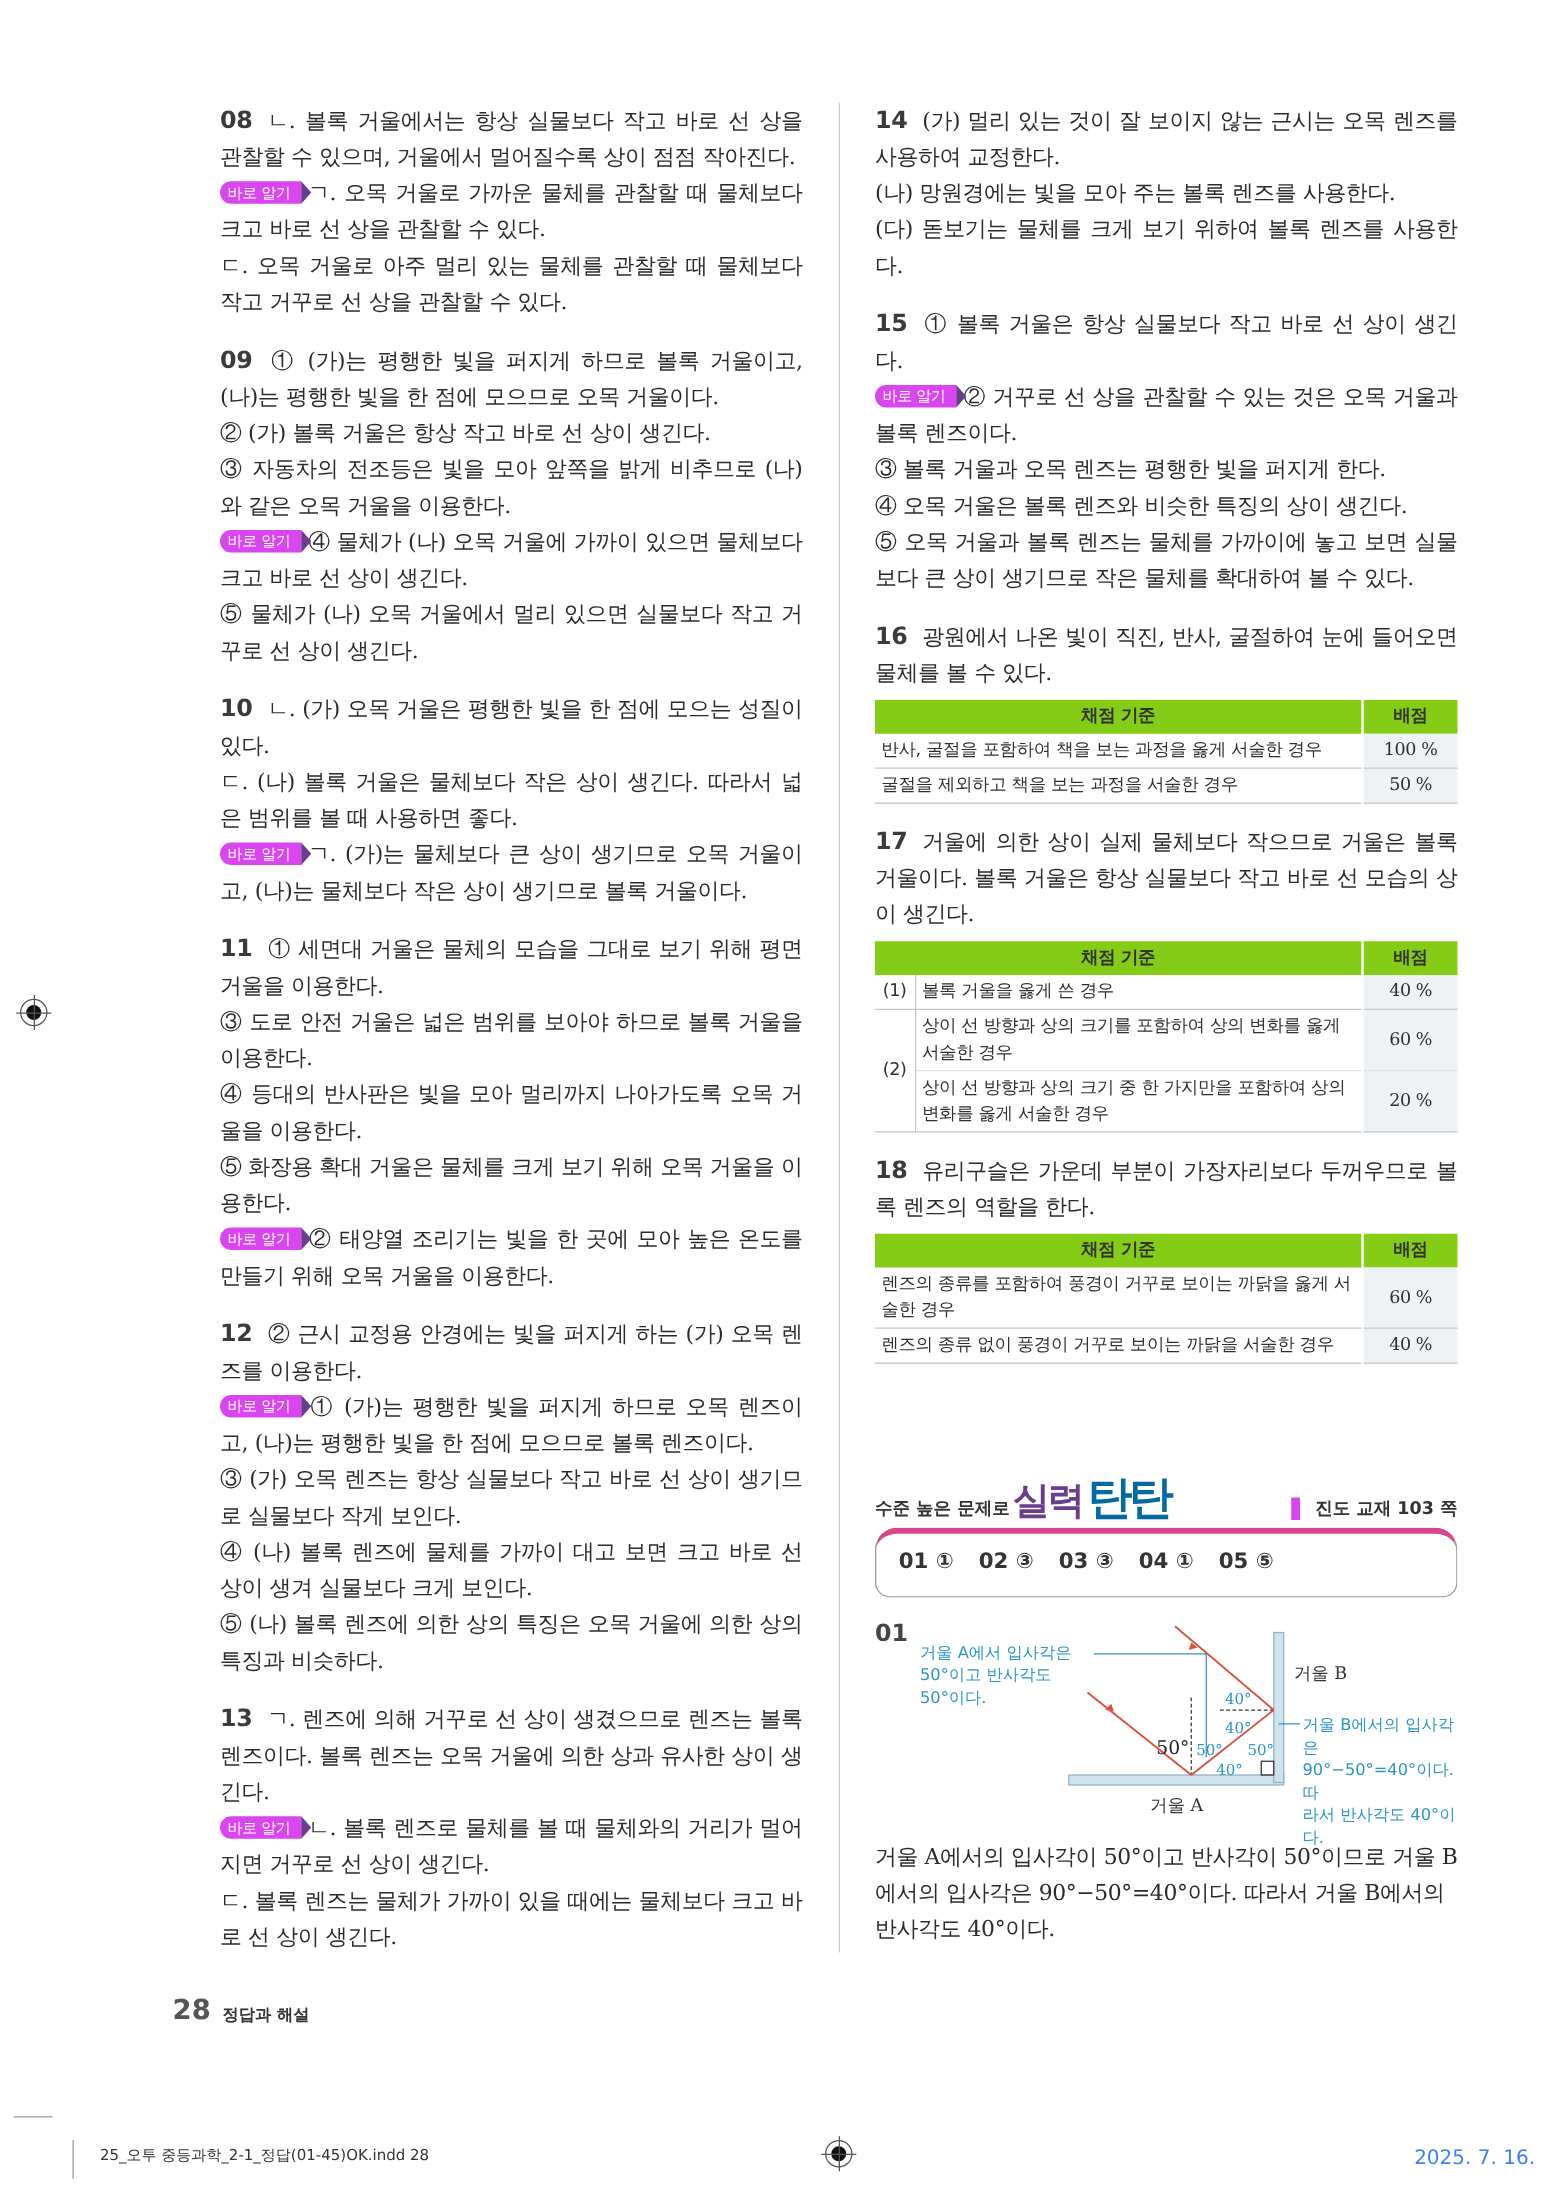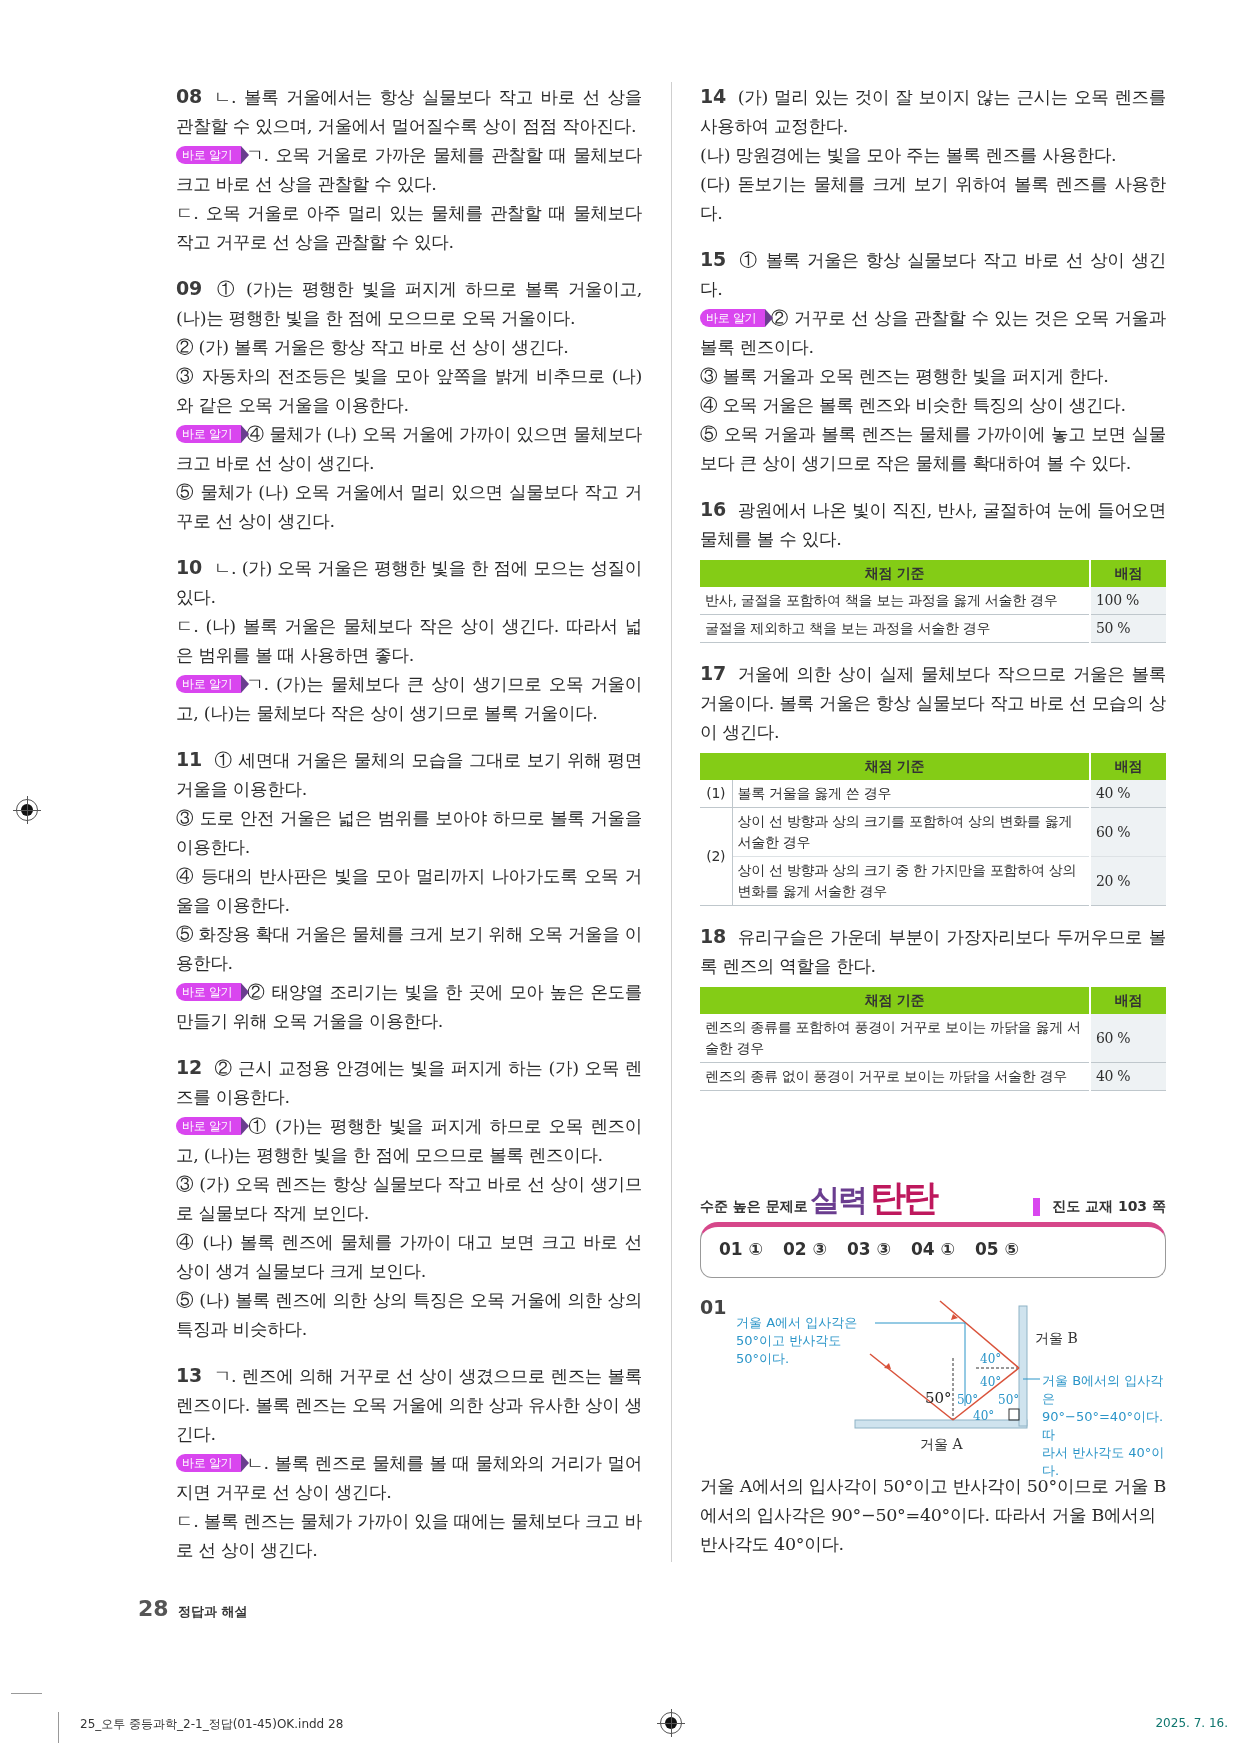--- a/index.html
+++ b/index.html
@@ -14,46 +14,46 @@
   .item { margin-bottom: 17px; }
   .ln { display: block; text-align: justify; }
   .qnum { font-family: "DejaVu Sans", "Liberation Sans", sans-serif; font-weight: bold; color: #3b3b3b; margin-right: 12px; font-size: 19px; }
   .badge { display: inline-block; background: #d946ef; color: #fff; font-family: "DejaVu Sans", "Liberation Sans", sans-serif; font-size: 12px; line-height: 18px; padding: 0 9px 0 6px; border-radius: 9px 0 0 9px; margin-right: 5px; vertical-align: 2px; position: relative; }
   .badge::after { content: ""; position: absolute; right: -8px; top: 0; border-left: 8px solid #6a3d8f; border-top: 9px solid transparent; border-bottom: 9px solid transparent; }
 
   table.score { width: 100%; border-collapse: collapse; font-family: "DejaVu Sans", "Liberation Sans", sans-serif; font-size: 14px; line-height: 21px; margin: 6px 0 16px 0; }
   table.score th { background: #84cc16; font-weight: bold; color: #333; height: 27px; text-align: center; }
   table.score th.pts { border-left: 2px solid #fff; width: 76px; }
   table.score td { border-bottom: 1px solid #bfc7cc; padding: 3px 5px; color: #2e2e2e; }
-  table.score td.pts { background: #eef2f4; text-align: left; font-family: "DejaVu Serif", "Liberation Serif", serif; width: 76px; border-left: 2px solid #fff; }
+  table.score td.pts { background: #eef2f4; text-align: center; font-family: "DejaVu Serif", "Liberation Serif", serif; width: 76px; border-left: 2px solid #fff; }
   table.score td.sub { width: 32px; text-align: center; padding: 0 2px; border-right: 1px solid #bfc7cc; }
   table.score td.inner { border-bottom: 1px solid #dde2e5; }
 
   .skill-head { position: absolute; left: 700px; top: 1180px; width: 466px; height: 40px; }
   .skill-sub { position: absolute; left: 0; top: 18px; font-family: "DejaVu Sans", "Liberation Sans", sans-serif; font-size: 14px; font-weight: bold; color: #333; }
   .skill-big1 { position: absolute; left: 110px; top: 0; font-family: "DejaVu Sans", "Liberation Sans", sans-serif; font-size: 30px; font-weight: bold; color: #6a3d8f; letter-spacing: -2px; }
-  .skill-big2 { position: absolute; left: 170px; top: -6px; font-family: Liberation Sans, sans-serif; font-size: 36px; font-weight: bold; color: #be185d; letter-spacing: -3px; }
+  .skill-big2 { position: absolute; left: 170px; top: -6px; font-family: Liberation Sans, sans-serif; font-size: 36px; font-weight: bold; color: #0369a1; letter-spacing: -3px; }
   .skill-ref { position: absolute; right: 0; top: 18px; font-family: "DejaVu Sans", "Liberation Sans", sans-serif; font-size: 14px; font-weight: bold; color: #333; padding-left: 12px; border-left: 7px solid #d946ef; }
   .skill-box { position: absolute; left: 700px; top: 1222px; width: 466px; height: 56px; border: 1.5px solid #999; border-top: 5px solid #d6478a; border-radius: 18px 18px 12px 12px; }
   .ans-row { position: absolute; left: 18px; top: 12px; font-family: "DejaVu Sans", "Liberation Sans", sans-serif; font-size: 17px; font-weight: bold; color: #333; display: flex; gap: 20px; }
   .ans-row span { white-space: nowrap; }
 
   .diagram { position: absolute; left: 700px; top: 1296px; width: 470px; height: 160px; }
   .diag-num { position: absolute; left: 0; top: 0; font-family: "DejaVu Sans", "Liberation Sans", sans-serif; font-size: 19px; font-weight: bold; color: #444; }
   .diag-note { position: absolute; font-family: "DejaVu Sans", "Liberation Sans", sans-serif; font-size: 13px; line-height: 18px; color: #2b95c8; }
   .diag-label { position: absolute; font-size: 14px; color: #333; }
 
   .explain { position: absolute; left: 700px; top: 1472px; width: 466px; font-size: 17.5px; line-height: 29px; letter-spacing: -0.3px; }
 
   .footer-page { position: absolute; left: 138px; top: 1596px; font-family: "DejaVu Sans", "Liberation Sans", sans-serif; font-size: 22px; font-weight: bold; color: #555; }
   .footer-title { position: absolute; left: 178px; top: 1603px; font-family: "DejaVu Sans", "Liberation Sans", sans-serif; font-size: 13px; font-weight: bold; color: #333; }
   .slug-line-h { position: absolute; left: 11px; top: 1693px; width: 31px; height: 1px; background: #999; }
   .slug-line-v { position: absolute; left: 58px; top: 1712px; width: 1px; height: 31px; background: #999; }
   .slug-file { position: absolute; left: 80px; top: 1716px; font-family: "DejaVu Sans", "Liberation Sans", sans-serif; font-size: 12px; color: #333; }
-  .slug-date { position: absolute; right: 12px; top: 1716px; font-family: "DejaVu Sans", "Liberation Sans", sans-serif; font-size: 12px; color: #0f766e; }
+  .slug-date { position: absolute; right: 12px; top: 1716px; font-family: "DejaVu Sans", "Liberation Sans", sans-serif; font-size: 16px; color: #3b82f6; }
   .reg-mark { position: absolute; width: 22px; height: 22px; border-radius: 50%; border: 1px solid #555; }
   .reg-mark::before { content: ""; position: absolute; left: 4px; top: 4px; width: 12px; height: 12px; border-radius: 50%; background: #111; }
   .reg-mark::after { content: ""; position: absolute; left: -4px; top: 10px; width: 28px; height: 1px; background: #555; }
   .reg-v { position: absolute; left: 10px; top: -4px; width: 1px; height: 28px; background: #555; }
 </style>
 </head>
 <body>
 
 <div class="col col-left">
 

